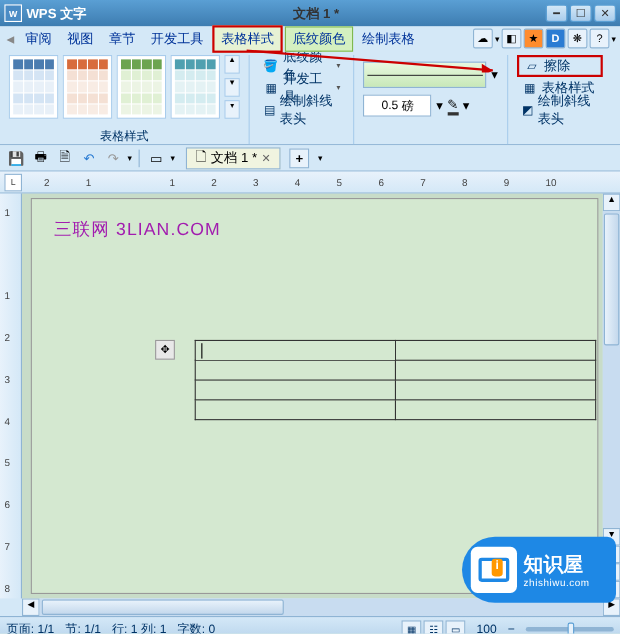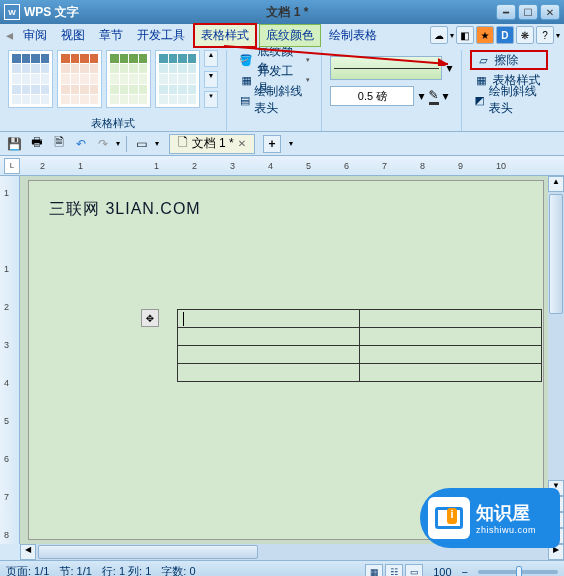--- a/index.html
+++ b/index.html
@@ -42,42 +42,42 @@
 .style-thumb.c3 .alt { background: #ecf4e4; }
 .style-thumb.c4 .alt { background: #e4f2f4; }
 .gallery-scroll { width: 14px; display: flex; flex-direction: column; justify-content: space-between; }
 .gallery-scroll .sbtn { height: 17px; border: 1px solid #a8ccec; background: #e8f2fb; font-size: 7px; text-align: center; cursor: pointer; }
 
 .ribbon-btn { display: flex; align-items: center; gap: 3px; padding: 2px 4px; cursor: pointer; color: #003366; font-size: 12px; height: 20px; }
 .ribbon-btn .icon { width: 16px; height: 16px; display: inline-flex; align-items: center; justify-content: center; font-size: 11px; }
 .ribbon-btn .dropdown-arrow { font-size: 7px; color: #555; }
 .border-preview { width: 112px; height: 24px; border: 1px solid #8fb4d4; background: linear-gradient(#e8f8e0, #c8e8b8); display: flex; align-items: center; justify-content: center; cursor: pointer; }
 .border-line { width: 95%; height: 1px; background: #333; }
-.weight-box { width: 84px; height: 20px; border: 1px solid #8fb4d4; background: white; display: flex; align-items: center; justify-content: center; font-size: 11px; }
+.weight-box { width: 62px; height: 20px; border: 1px solid #8fb4d4; background: white; display: flex; align-items: center; justify-content: center; font-size: 11px; }
 
 .erase-btn { border: 2px solid #cc0000; padding: 1px 4px; }
 
 .qat { height: 24px; background: #d4e8f7; display: flex; align-items: center; padding: 0 6px; gap: 4px; border-bottom: 1px solid #8fb4d4; }
 .qat-btn { width: 18px; height: 18px; display: flex; align-items: center; justify-content: center; cursor: pointer; font-size: 12px; }
 .qat .sep-v { width: 1px; height: 16px; background: #8fb4d4; margin: 0 2px; }
 .doc-tab { height: 20px; background: #f0f4e0; border: 1px solid #8fb4d4; padding: 0 8px; display: flex; align-items: center; gap: 4px; margin-left: 6px; font-size: 12px; }
 .doc-tab .close-x { font-size: 10px; cursor: pointer; color: #666; }
 .tab-add { width: 18px; height: 18px; border: 1px solid #8fb4d4; display: flex; align-items: center; justify-content: center; margin-left: 4px; font-weight: bold; cursor: pointer; background: #e8f2fb; }
 
 .ruler-h { height: 20px; background: linear-gradient(#e8f2fb, #d4e8f7); border-bottom: 1px solid #8fb4d4; display: flex; align-items: center; padding-left: 4px; font-size: 9px; color: #444; position: relative; }
 .ruler-h .corner { width: 16px; height: 16px; border: 1px solid #8fb4d4; background: white; font-size: 8px; display: flex; align-items: center; justify-content: center; margin-right: 6px; }
 .ruler-h .tick { position: absolute; font-size: 9px; }
 
 .doc-area { display: flex; height: 368px; }
 .ruler-v { width: 20px; background: linear-gradient(90deg, #e8f2fb, #d4e8f7); border-right: 1px solid #8fb4d4; position: relative; font-size: 9px; color: #444; }
 .ruler-v .vtick { position: absolute; left: 4px; }
 
 .page { flex: 1; background: #c8dcc8; position: relative; overflow: hidden; }
 .page-inner { position: absolute; left: 8px; top: 4px; right: 4px; bottom: 4px; background: #d4e8d0; border: 1px solid #999; }
-.watermark { position: absolute; left: 20px; top: 18px; font-size: 16px; color: #0f172a; letter-spacing: 1px; }
+.watermark { position: absolute; left: 20px; top: 18px; font-size: 16px; color: #a21caf; letter-spacing: 1px; }
 .table-widget { position: absolute; left: 148px; top: 128px; }
 .table-marker { position: absolute; left: -36px; top: 0; width: 18px; height: 18px; border: 1px solid #999; background: #e8e8e8; font-size: 10px; display: flex; align-items: center; justify-content: center; }
 .fake-table { border-collapse: collapse; }
 .fake-table td { border: 1px solid #333; width: 182px; height: 18px; background: #d4e8d0; }
 .cursor-bar { position: absolute; left: 5px; top: 2px; width: 1px; height: 14px; background: black; }
 
 .vscroll { width: 16px; background: #d4e8f7; display: flex; flex-direction: column; }
 .vscroll .sb-btn { height: 16px; border: 1px solid #8fb4d4; background: #e8f2fb; font-size: 8px; text-align: center; cursor: pointer; }
 .vscroll .sb-track { flex: 1; background: #c8dcf0; position: relative; }
 .vscroll .sb-thumb { position: absolute; top: 2px; left: 1px; right: 1px; height: 120px; background: linear-gradient(90deg, #e8f2fb, #c4d8ec); border: 1px solid #8fb4d4; border-radius: 2px; }

